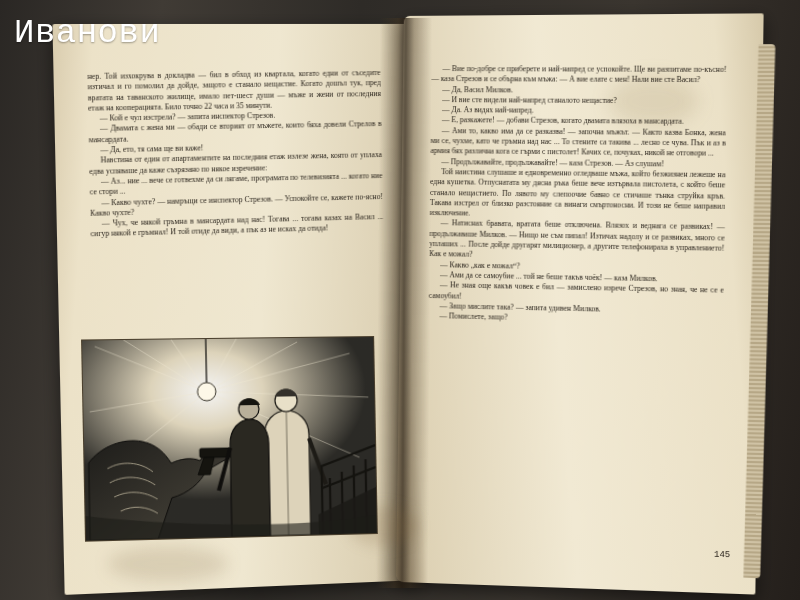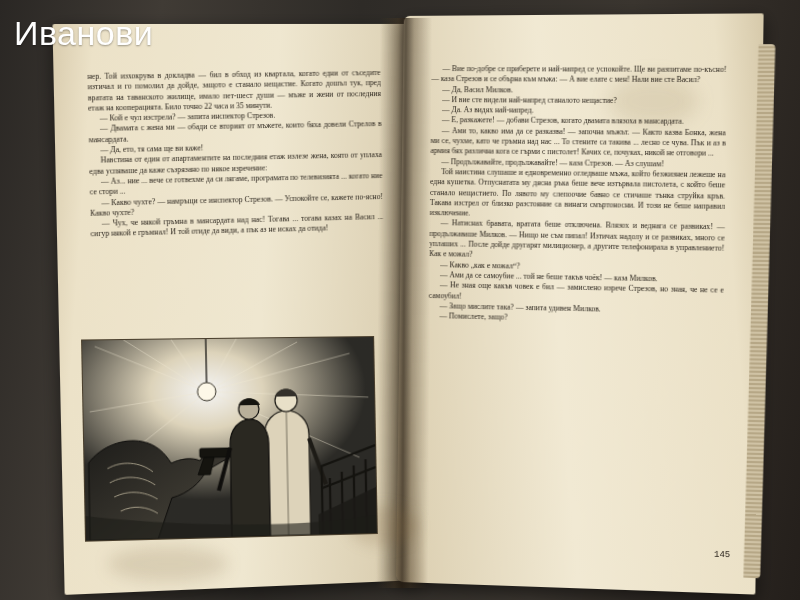--- a/index.html
+++ b/index.html
@@ -21,21 +21,21 @@
     left: 0; top: 0;
     width: 800px; height: 600px;
     background: #ffffff;
     overflow: hidden;
   }
 
   
   #wm-top {
     position: absolute;
     left: 14px; top: 14px;
-    font-family: Liberation Sans, sans-serif;
+    font-family: Liberation Mono, monospace;
     font-size: 34px;
     color: #ffffff;
     letter-spacing: 0.5px;
     text-shadow: 0 1px 2px rgba(0,0,0,.35);
     z-index: 40;
     pointer-events: none;
   }
   
   #wm-bottom {
     position: absolute;

